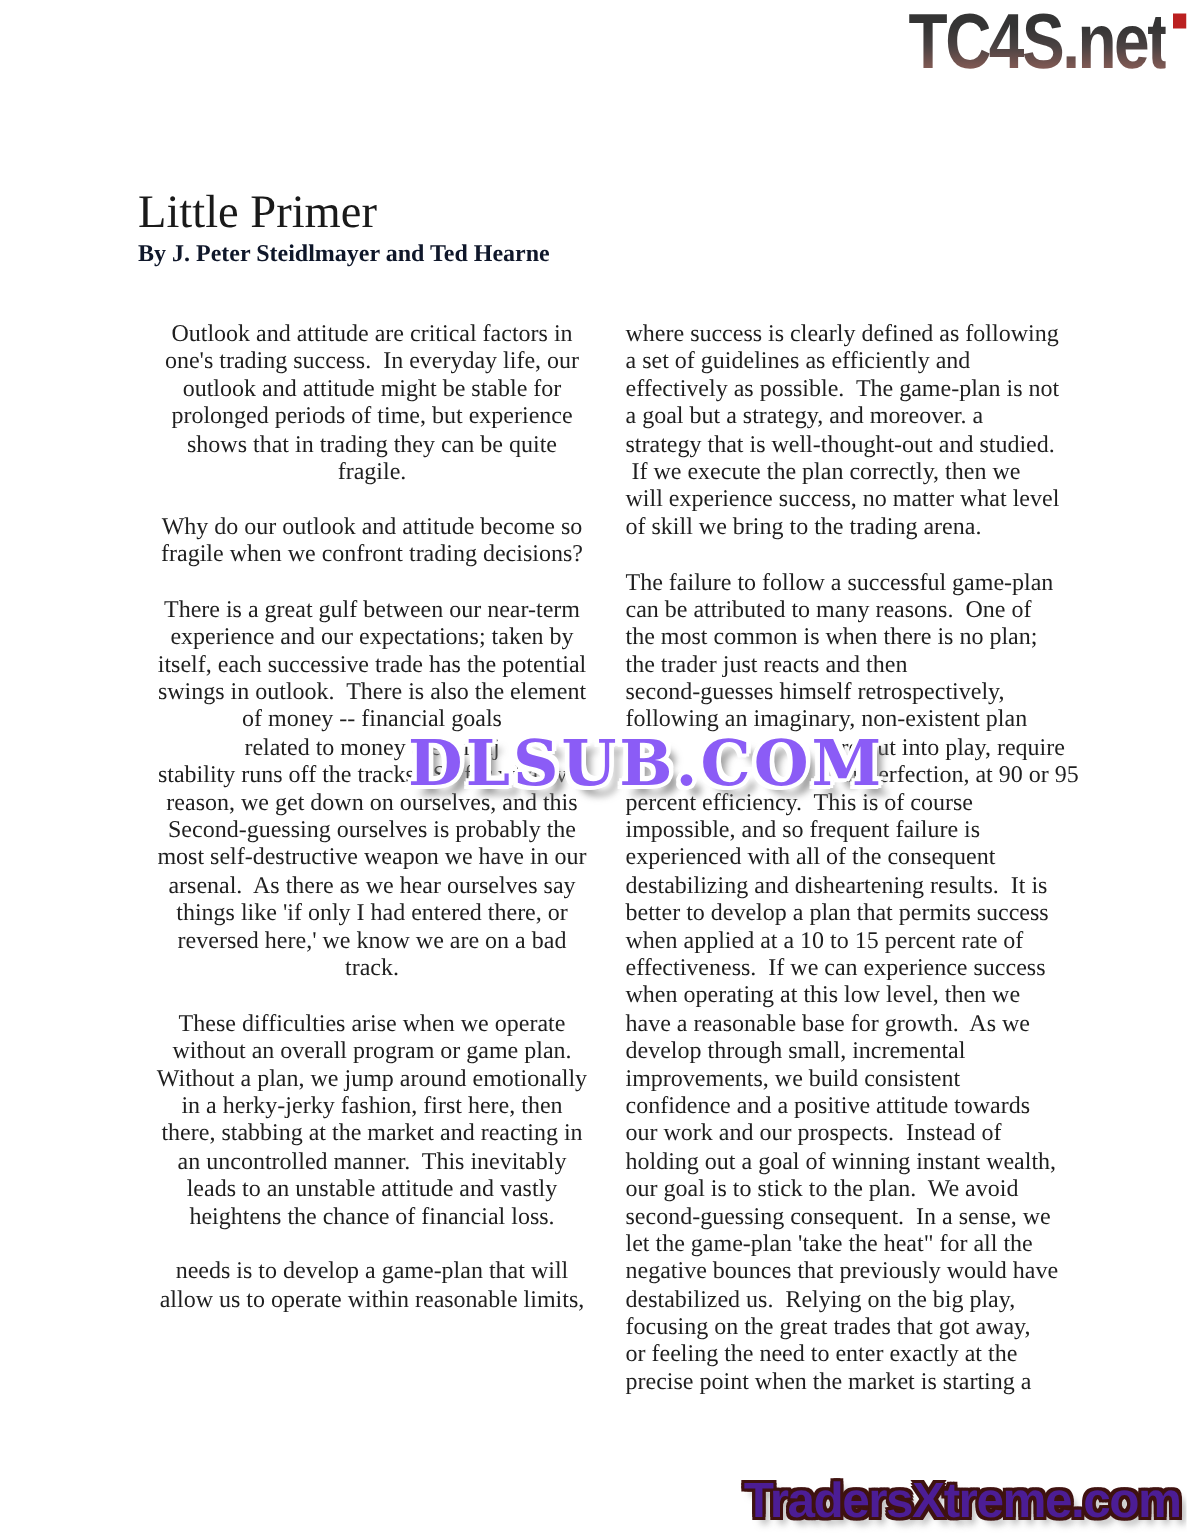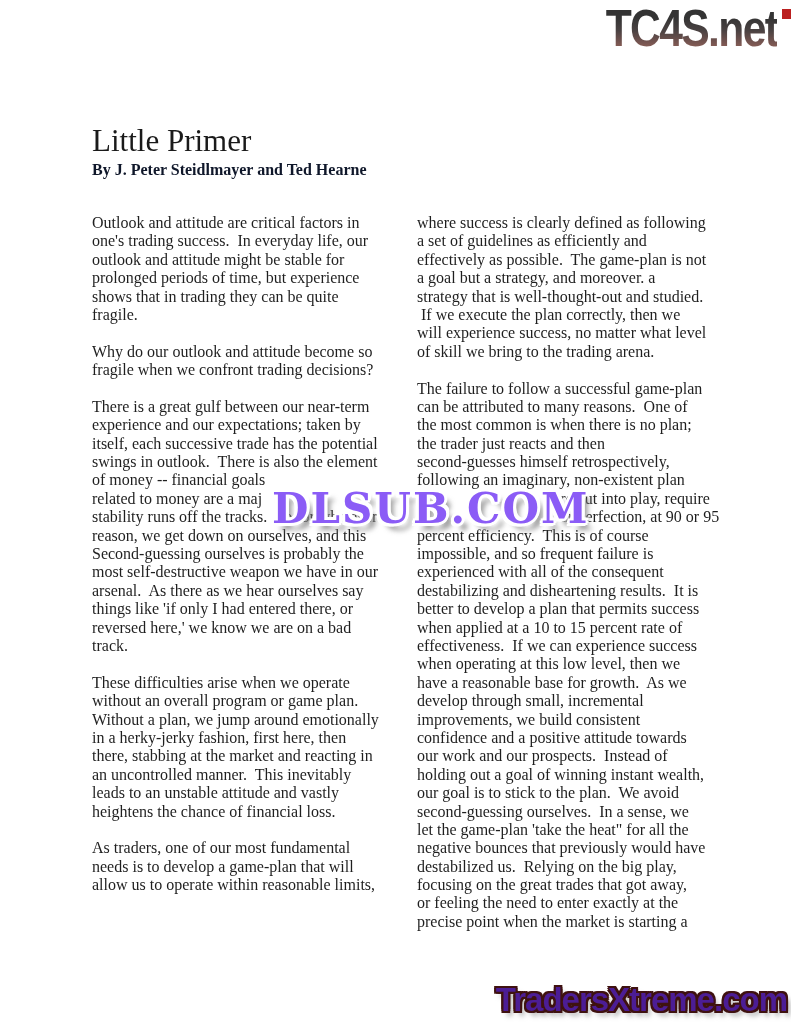--- a/index.html
+++ b/index.html
@@ -40,21 +40,21 @@
     font-size:16px; line-height:20px; font-weight:bold; color:#0f172a;
     white-space:nowrap;
   }
 
   
   .col {
     position:absolute; top:214px;
     color:#1f1f1f;
     font-size:16px; line-height:18.4px;
   }
-  .col-left  { left:92px;  width:312px; }
+  .col-left  { left:92px;  width:312px;text-align:center; }
   .col-right { left:417px; width:312px; }
   .para { margin:0 0 18.4px 0; }
   .para:last-child { margin-bottom:0; }
   .line { height:18.4px; white-space:pre; }
 
   
   .watermark {
     position:absolute; left:252px; top:484px;
     font-family:"DejaVu Serif", serif;
     font-weight:bold; font-size:42px; line-height:50px;
@@ -129,21 +129,20 @@
         <div class="line">These difficulties arise when we operate</div>
         <div class="line">without an overall program or game plan.</div>
         <div class="line">Without a plan, we jump around emotionally</div>
         <div class="line">in a herky-jerky fashion, first here, then</div>
         <div class="line">there, stabbing at the market and reacting in</div>
         <div class="line">an uncontrolled manner.  This inevitably</div>
         <div class="line">leads to an unstable attitude and vastly</div>
         <div class="line">heightens the chance of financial loss.</div>
       </div>
       <div class="para">
-        <div class="line">As traders, one of our most fundamental</div>
         <div class="line">needs is to develop a game-plan that will</div>
         <div class="line">allow us to operate within reasonable limits,</div>
       </div>
     </div>
   <div id="col-right" class="col col-right">
       <div class="para">
         <div class="line">where success is clearly defined as following</div>
         <div class="line">a set of guidelines as efficiently and</div>
         <div class="line">effectively as possible.  The game-plan is not</div>
         <div class="line">a goal but a strategy, and moreover. a</div>
@@ -169,21 +168,21 @@
         <div class="line">when applied at a 10 to 15 percent rate of</div>
         <div class="line">effectiveness.  If we can experience success</div>
         <div class="line">when operating at this low level, then we</div>
         <div class="line">have a reasonable base for growth.  As we</div>
         <div class="line">develop through small, incremental</div>
         <div class="line">improvements, we build consistent</div>
         <div class="line">confidence and a positive attitude towards</div>
         <div class="line">our work and our prospects.  Instead of</div>
         <div class="line">holding out a goal of winning instant wealth,</div>
         <div class="line">our goal is to stick to the plan.  We avoid</div>
-        <div class="line">second-guessing ourselves.  In a sense, we</div>
+        <div class="line">second-guessing consequent.  In a sense, we</div>
         <div class="line">let the game-plan 'take the heat" for all the</div>
         <div class="line">negative bounces that previously would have</div>
         <div class="line">destabilized us.  Relying on the big play,</div>
         <div class="line">focusing on the great trades that got away,</div>
         <div class="line">or feeling the need to enter exactly at the</div>
         <div class="line">precise point when the market is starting a</div>
       </div>
     </div>
 
   <div class="watermark">DLSUB.COM</div>

